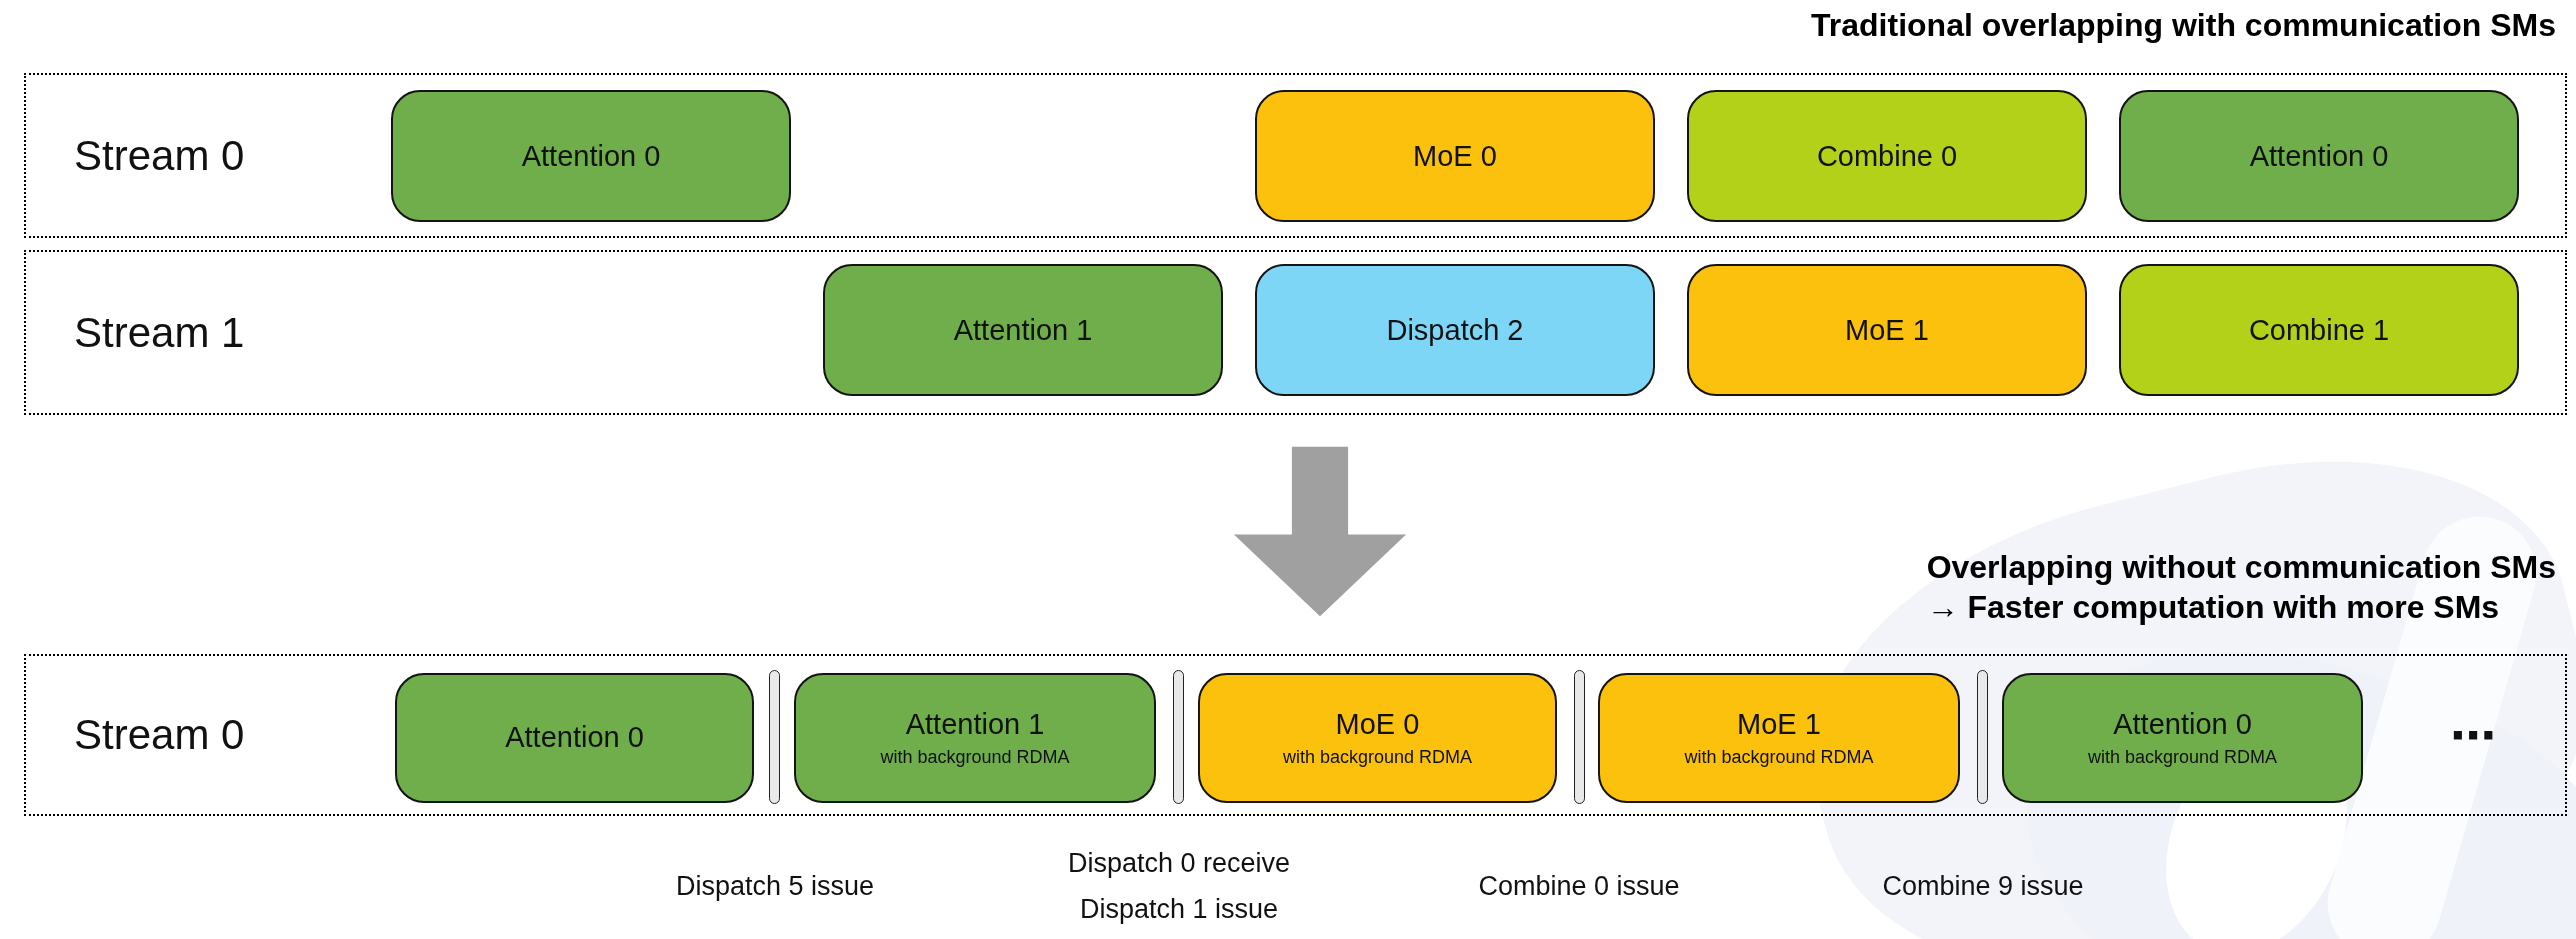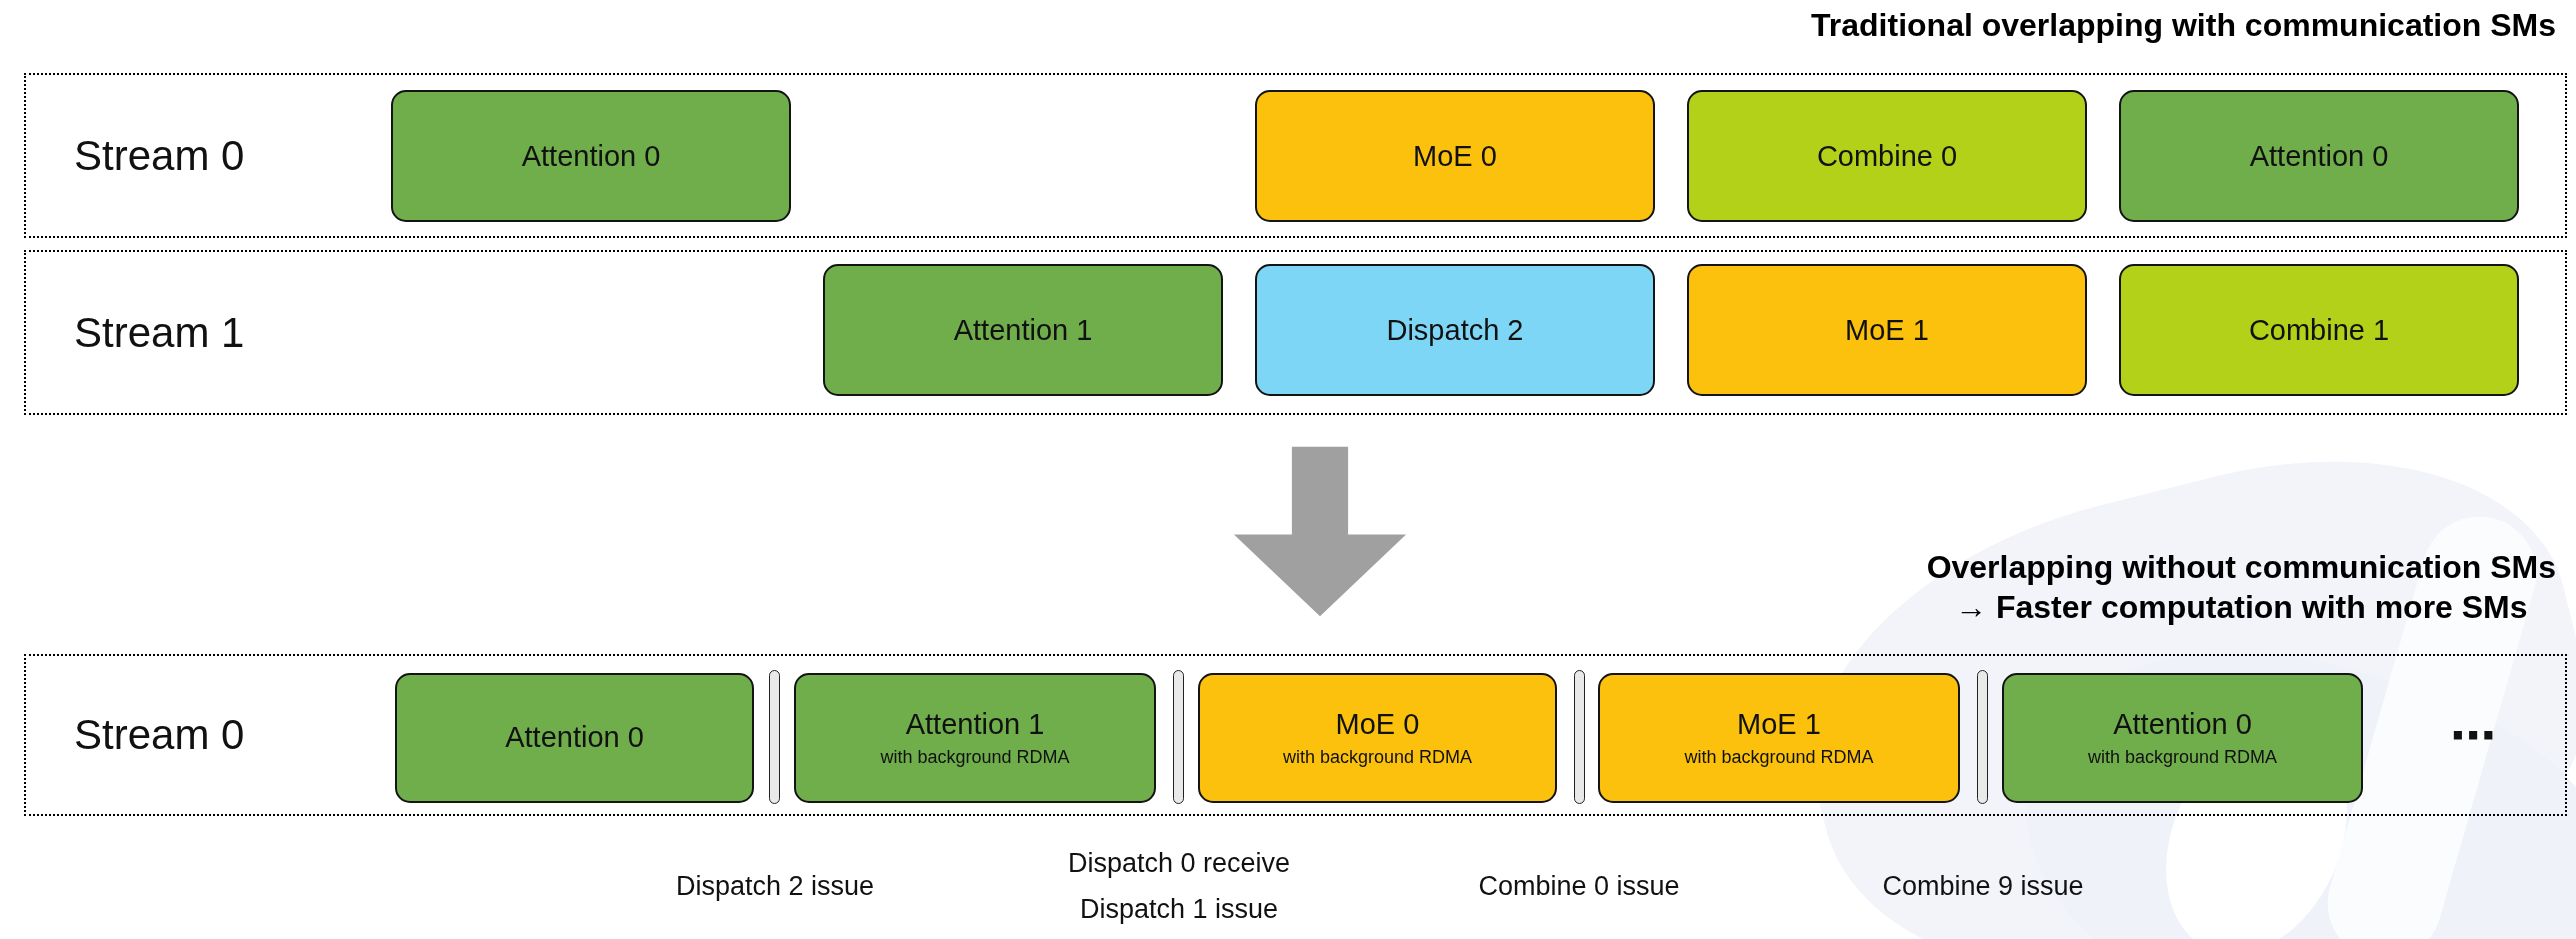--- a/index.html
+++ b/index.html
@@ -9,33 +9,33 @@
     font-family:"Liberation Sans","DejaVu Sans",sans-serif;
     color:#111;
   }
   
   .wm{position:absolute;pointer-events:none}
   .wm1{left:1812px;top:488px;width:774px;height:475px;background:#f2f4fa;border-radius:45% 40% 42% 48%;transform:rotate(-14deg)}
   .wm2{left:2023px;top:669px;width:598px;height:370px;background:#eff2f9;border-radius:48% 42% 40% 45%;transform:rotate(18deg)}
   .wm3{left:2173px;top:721px;width:167px;height:238px;background:#ffffff;border-radius:50%;transform:rotate(24deg)}
   .wm4{left:2375px;top:510px;width:114px;height:457px;background:#fbfcfe;border-radius:62px;transform:rotate(16deg)}
 
-  .title{position:absolute;right:20px;font-weight:bold;font-size:32px;line-height:40px;text-align:center;color:#000;white-space:nowrap}
+  .title{position:absolute;right:20px;font-weight:bold;font-size:32px;line-height:40px;text-align:left;color:#000;white-space:nowrap}
   .title-top{top:5.3px}
   .title-mid{top:547px}
 
   .stream-box{position:absolute;left:24px;width:2539px;border:2.6px dotted #000;box-sizing:content-box;background:transparent}
   .row1{top:73px;height:161px}
   .row2{top:250px;height:161px}
   .row3{top:654px;height:158px}
 
   .stream-label{position:absolute;left:48px;top:50%;transform:translateY(-50%);font-size:42px;color:#111;white-space:nowrap}
 
   .block{
-    position:absolute;border:2.6px solid #141414;border-radius:15px;
+    position:absolute;border:2.6px solid #141414;border-radius:29px;
     display:flex;flex-direction:column;align-items:center;justify-content:center;
     box-sizing:border-box;text-align:center;
   }
   .block .lbl{font-size:29px;color:#111;white-space:nowrap}
   .block .sub{font-size:18px;color:#111;margin-top:6.2px;white-space:nowrap}
   .attention{background:#6fae4b}
   .dispatch{background:#7ed6f7}
   .moe{background:#fcc10d}
   .combine{background:#b3d118}
 
@@ -137,21 +137,21 @@
 
   <div class="block attention r3blk" style="left:1976px;width:361px">
     <span class="lbl">Attention 0</span>
     <span class="sub">with background RDMA</span>
   </div>
 
   <div class="dots">⋯</div>
 </div>
 
 <div class="annot a1">
-  <span>Dispatch 2 issue</span>
+  <span>Dispatch 5 issue</span>
     <span></span>
 </div>
 <div class="annot a2">
   <span>Dispatch 0 receive</span>
     <span>Dispatch 1 issue</span>
 </div>
 <div class="annot a3">
     <span>Combine 0 issue</span>
 </div>
 <div class="annot a4">

